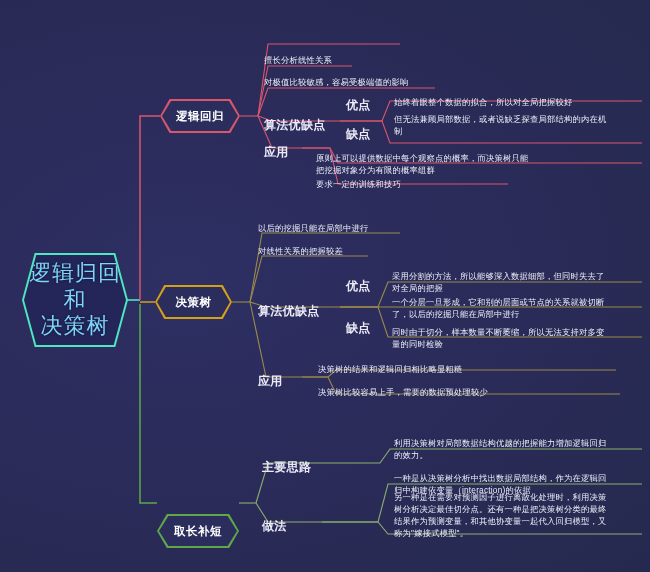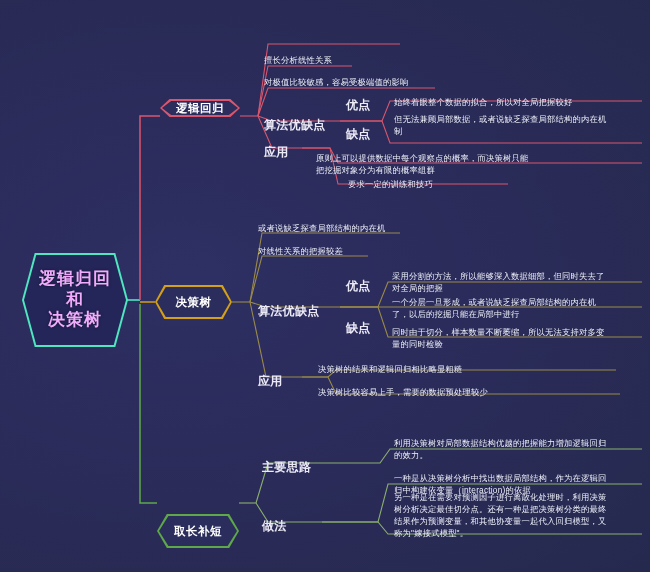--- a/index.html
+++ b/index.html
@@ -20,21 +20,21 @@
     clip-path:polygon(12% 0%,88% 0%,100% 50%,88% 100%,12% 100%,0% 50%);
   }
   .hex-inner{
     position:absolute;left:2px;top:2px;right:2px;bottom:2px;
     clip-path:polygon(12% 0%,88% 0%,100% 50%,88% 100%,12% 100%,0% 50%);
     background:#2b2d5c;
     display:flex;align-items:center;justify-content:center;flex-direction:column;
   }
   #center-node .hex-inner{background:#24265a;}
   .center-label{
-    color:#f0abfc;font-weight:bold;font-size:17px;line-height:1.22;letter-spacing:1px;
+    color:#7dd3fc;font-weight:normal;font-size:22px;line-height:1.22;letter-spacing:1px;
     text-shadow:0 0 3px rgba(0,0,0,.6);
   }
   .branch-label{
     color:#ffffff;font-weight:bold;font-size:11.5px;letter-spacing:.5px;
   }
   .sub-label{
     position:absolute;color:#eceaf6;font-size:12px;font-weight:bold;
     letter-spacing:.3px;white-space:nowrap;
   }
   .leaf{
@@ -100,21 +100,21 @@
 
   <div class="hex-wrap" id="center-node" style="left:22px;top:253px;width:106px;height:94px;">
     <div class="hex-border" style="background:#4fe6c0;"></div>
     <div class="hex-inner">
       <div class="center-label">逻辑归回</div>
       <div class="center-label">和</div>
       <div class="center-label">决策树</div>
     </div>
   </div>
 
-  <div class="hex-wrap" style="left:160px;top:99px;width:80px;height:18px;">
+  <div class="hex-wrap" style="left:160px;top:99px;width:80px;height:34px;">
     <div class="hex-border" style="background:#d9566d;"></div>
     <div class="hex-inner">
       <div class="branch-label">逻辑回归</div>
     </div>
   </div>
 
   <div class="hex-wrap" style="left:155px;top:285px;width:77px;height:34px;">
     <div class="hex-border" style="background:#d4a017;"></div>
     <div class="hex-inner">
       <div class="branch-label">决策树</div>
@@ -146,43 +146,43 @@
   </div>
   <div class="leaf" style="left:394px;top:113px;">
     <span>但无法兼顾局部数据，或者说缺乏探查局部结构的内在机</span>
     <span>制</span>
   </div>
 
   <div class="leaf" style="left:316px;top:152px;">
     <span>原则上可以提供数据中每个观察点的概率，而决策树只能</span>
     <span>把挖掘对象分为有限的概率组群</span>
   </div>
-  <div class="leaf" style="left:316px;top:178px;margin-left:32px;">
+  <div class="leaf" style="left:316px;top:178px;">
     <span>要求一定的训练和技巧</span>
   </div>
 
   <div class="leaf" style="left:258px;top:222px;">
-    <span>或者说缺乏探查局部结构的内在机</span>
+    <span>以后的挖掘只能在局部中进行</span>
   </div>
   <div class="leaf" style="left:258px;top:245px;">
     <span>对线性关系的把握较差</span>
   </div>
 
   <div class="sub-label" style="left:258px;top:303px;">算法优缺点</div>
   <div class="sub-label" style="left:258px;top:373px;">应用</div>
 
   <div class="sub-label" style="left:346px;top:278px;">优点</div>
   <div class="sub-label" style="left:346px;top:320px;">缺点</div>
 
   <div class="leaf" style="left:392px;top:270px;">
     <span>采用分割的方法，所以能够深入数据细部，但同时失去了</span>
     <span>对全局的把握</span>
   </div>
   <div class="leaf" style="left:392px;top:296px;">
-    <span>一个分层一旦形成，或者说缺乏探查局部结构的内在机</span>
+    <span>一个分层一旦形成，它和别的层面或节点的关系就被切断</span>
     <span>了，以后的挖掘只能在局部中进行</span>
   </div>
   <div class="leaf" style="left:392px;top:326px;">
     <span>同时由于切分，样本数量不断萎缩，所以无法支持对多变</span>
     <span>量的同时检验</span>
   </div>
 
   <div class="leaf" style="left:318px;top:363px;">
     <span>决策树的结果和逻辑回归相比略显粗糙</span>
   </div>

